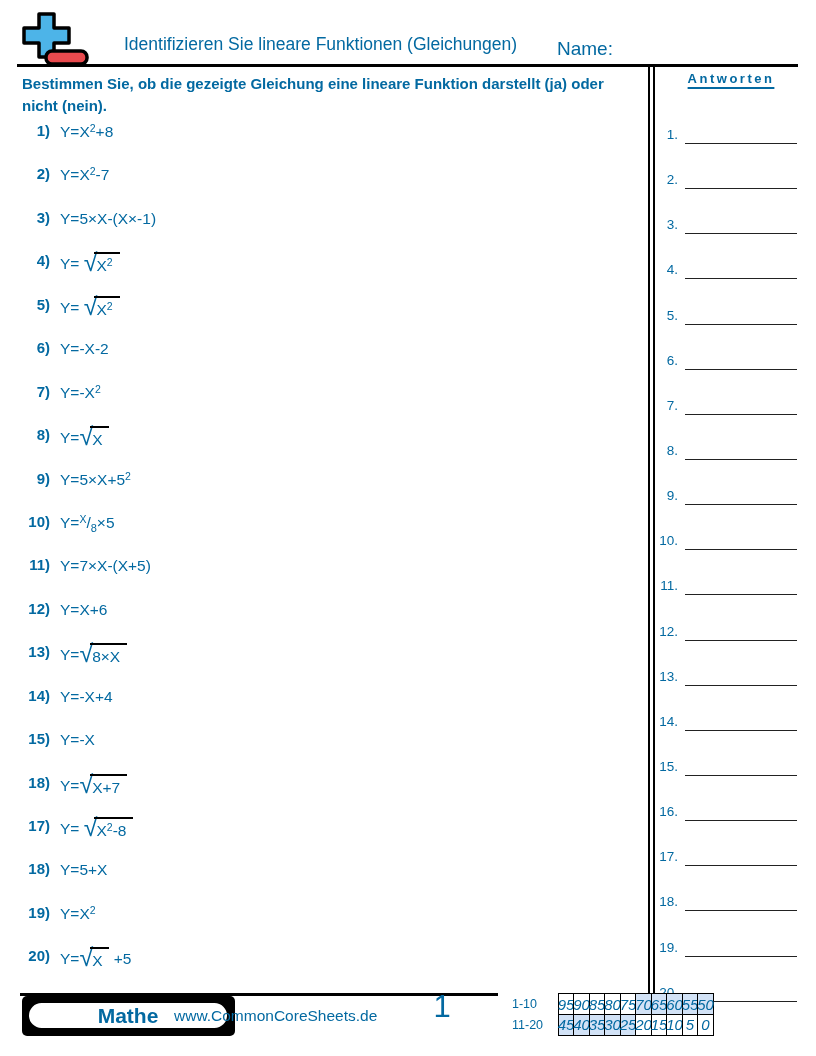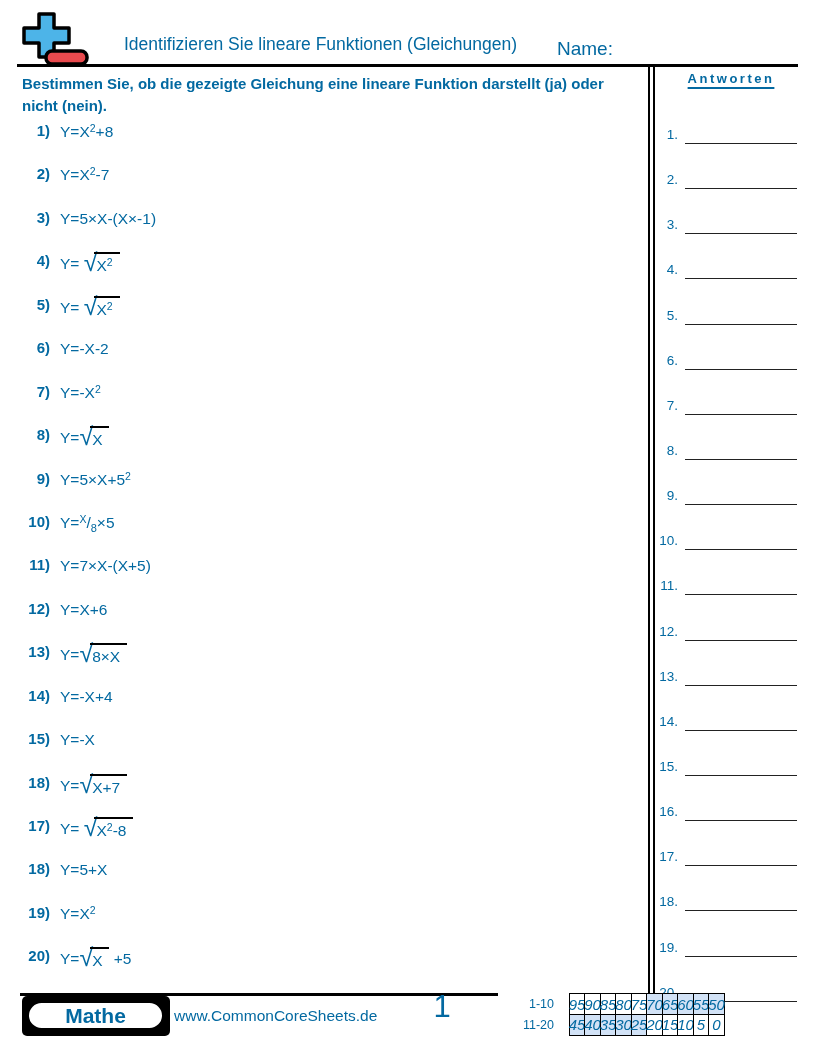--- a/index.html
+++ b/index.html
@@ -32,30 +32,30 @@
   
   .answers-title { position:absolute; left:656px; top:71px; width:150px; text-align:center;
     font-size:13px; font-weight:700; letter-spacing:2.5px;
     text-decoration:underline; text-underline-offset:4px; text-decoration-thickness:2px; }
   .answers { position:absolute; left:655px; top:127px; width:150px; }
   .answer-row { height:45.15px; display:flex; align-items:flex-start; padding-right:8px; }
   .a-num { width:23px; flex:none; text-align:right; font-size:13.5px; }
   .a-blank { flex:1; margin-left:7px; margin-top:16px; border-bottom:1.8px solid #222; height:0; }
   
   .footer-rule { position:absolute; left:20px; top:993px; width:478px; height:2.5px; background:#000; }
-  .mathe-badge { position:absolute; left:22px; top:996px; width:148px; height:40px; background:#000; border-radius:5px; }
+  .mathe-badge { position:absolute; left:22px; top:996px; width:168px; height:40px; background:#000; border-radius:5px;padding-left:45px; }
   .mathe-pill { position:absolute; left:4px; top:4px; right:5px; bottom:5px; background:#fff;
     border:3px solid #000; border-radius:17px; display:flex; align-items:center; justify-content:center;
     font-size:21px; font-weight:700; }
   .website { position:absolute; left:174px; top:1007px; font-size:15.5px; }
   .page-num { position:absolute; left:420px; top:989px; width:44px; text-align:center; font-size:31px; }
   .grade-table { position:absolute; left:512px; top:993px; }
   .gt-row { display:flex; height:22px; }
   .gt-row + .gt-row { margin-top:-1.5px; }
-  .gt-label { width:42px; flex:none; text-align:right; padding-right:16px; font-size:12.5px; line-height:22px; }
+  .gt-label { width:42px; flex:none; padding-right:5px; font-size:12.5px; line-height:22px; }
   .gt-cell { width:17px; flex:none; box-sizing:border-box; border:1.5px solid #000; margin-left:-1.5px;
     display:flex; align-items:center; justify-content:center; font-size:15px; background:#fff;font-style:italic; }
   .gt-cell:first-of-type { margin-left:0; }
   .gt-cell.shaded { background:var(--shade, #d2e2f6); }
 </style>
 </head>
 <body>
 
 <div class="page">
 

